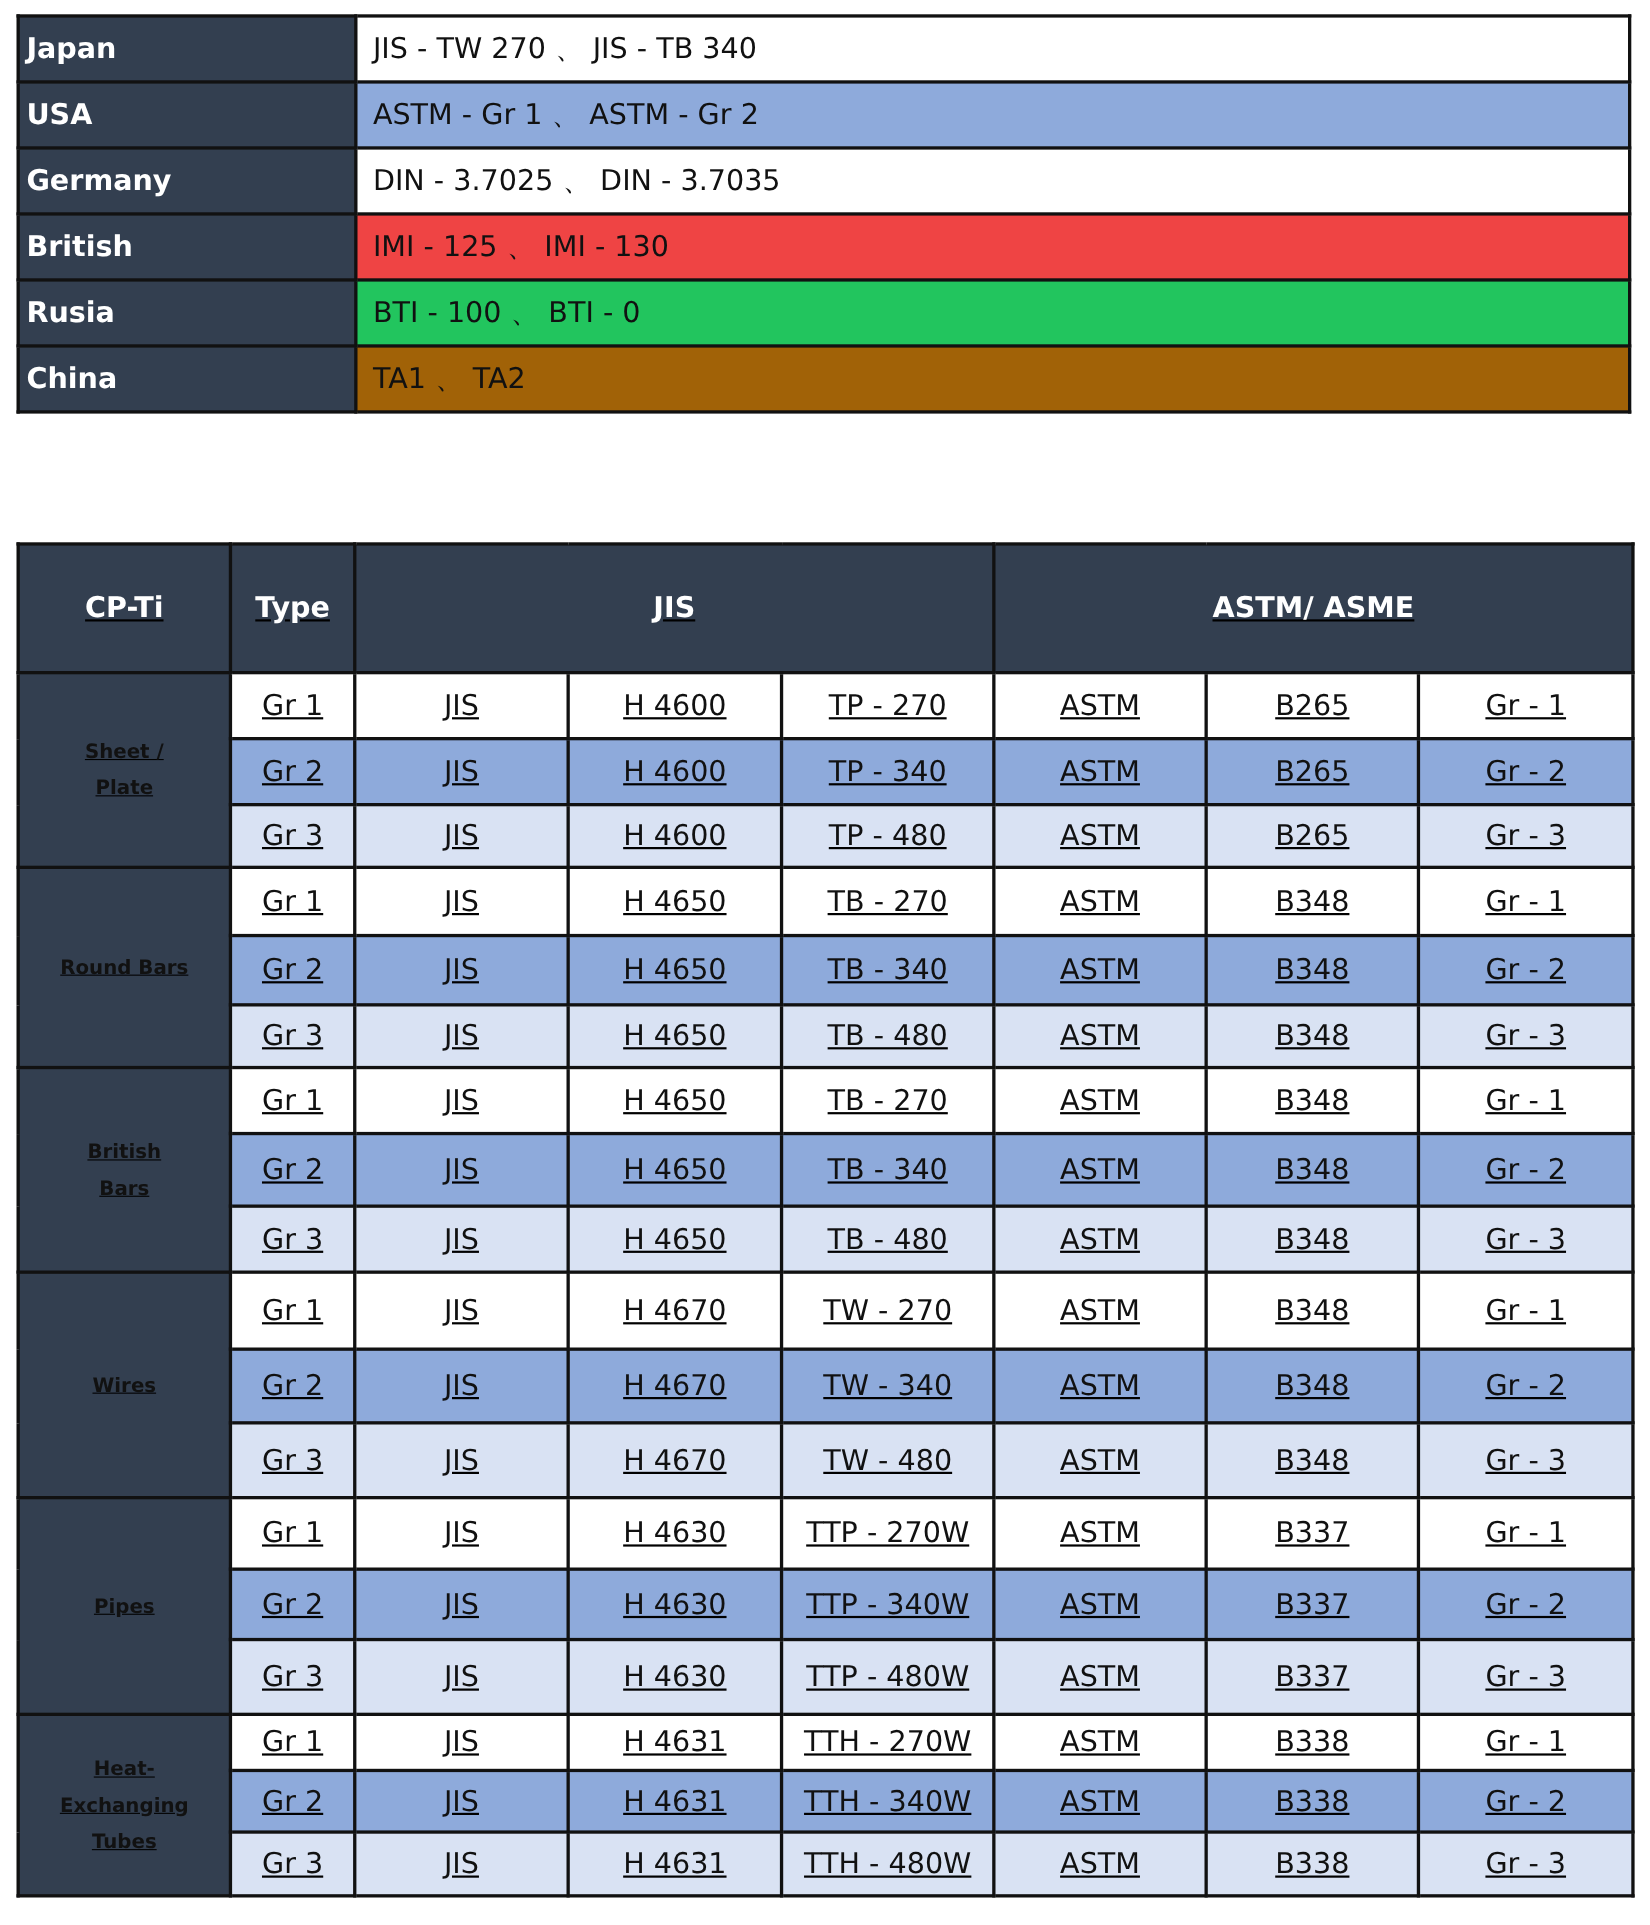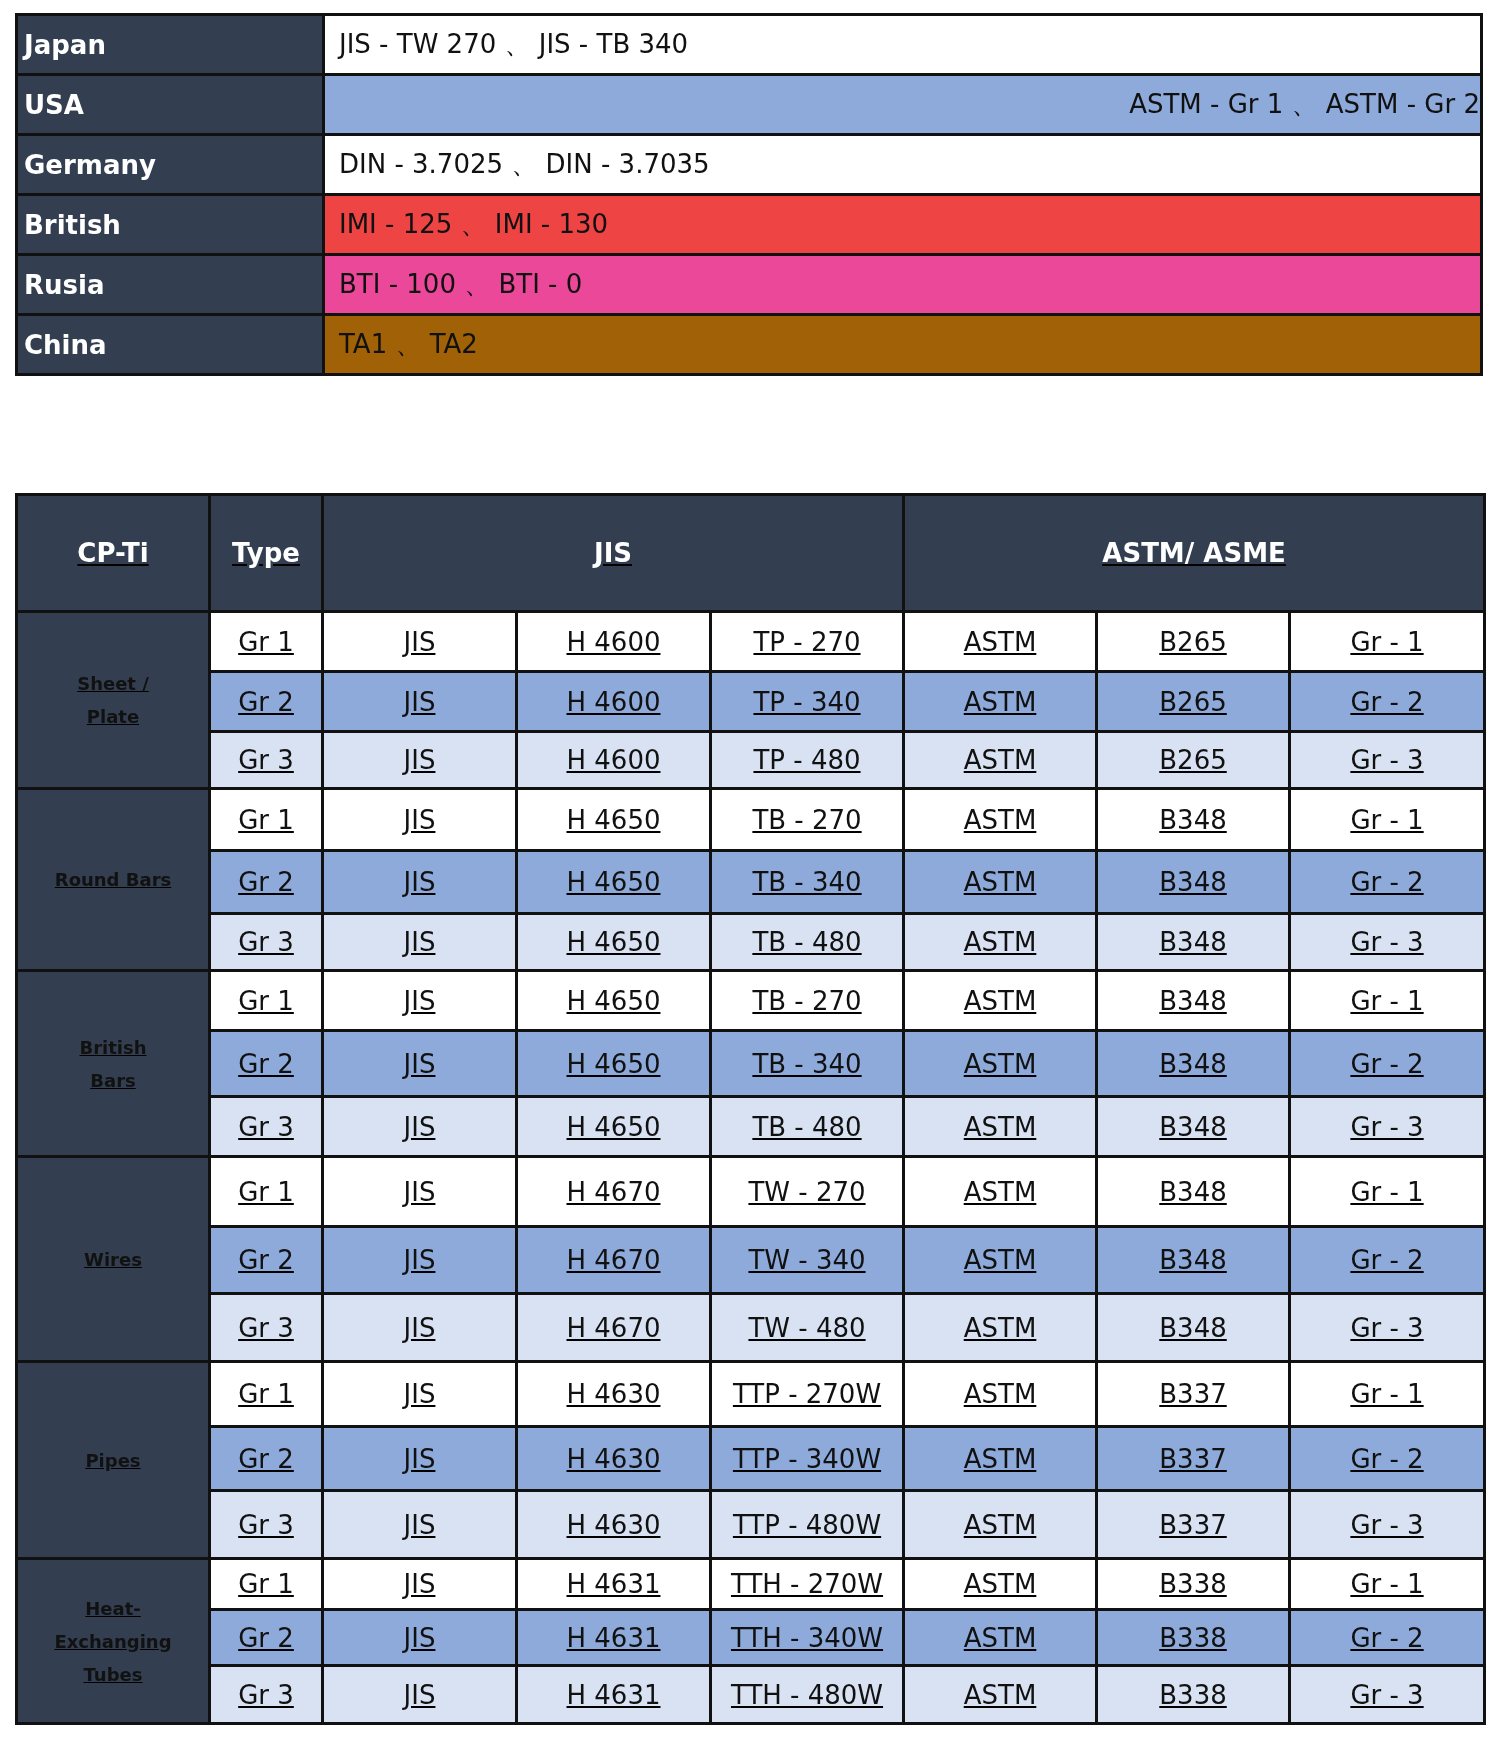--- a/index.html
+++ b/index.html
@@ -29,33 +29,33 @@
       <col style="width:307px">
       <col>
     </colgroup>
   <tbody id="t1-body">
       <tr>
         <td class="dark label">Japan</td>
         <td class="value" style="background: rgb(255, 255, 255);">JIS - TW  270 、 JIS - TB 340</td>
       </tr>
       <tr>
         <td class="dark label">USA</td>
-        <td class="value" style="background: rgb(142, 170, 219); text-align: right;">ASTM - Gr 1 、 ASTM - Gr 2</td>
+        <td class="value" style="background: rgb(142, 170, 219);">ASTM - Gr 1 、 ASTM - Gr 2</td>
       </tr>
       <tr>
         <td class="dark label">Germany</td>
         <td class="value" style="background: rgb(255, 255, 255);">DIN - 3.7025 、 DIN - 3.7035</td>
       </tr>
       <tr>
         <td class="dark label">British</td>
         <td class="value" style="background: #ef4444;">IMI - 125 、 IMI - 130</td>
       </tr>
       <tr>
         <td class="dark label">Rusia</td>
-        <td class="value" style="background: #ec4899;">BTI - 100 、 BTI - 0</td>
+        <td class="value" style="background: #22c55e;">BTI - 100 、 BTI - 0</td>
       </tr>
       <tr>
         <td class="dark label">China</td>
         <td class="value" style="background: #a16207;">TA1 、 TA2</td>
       </tr>
     </tbody>
 </table>
 
 <table id="t2">
   <colgroup>

